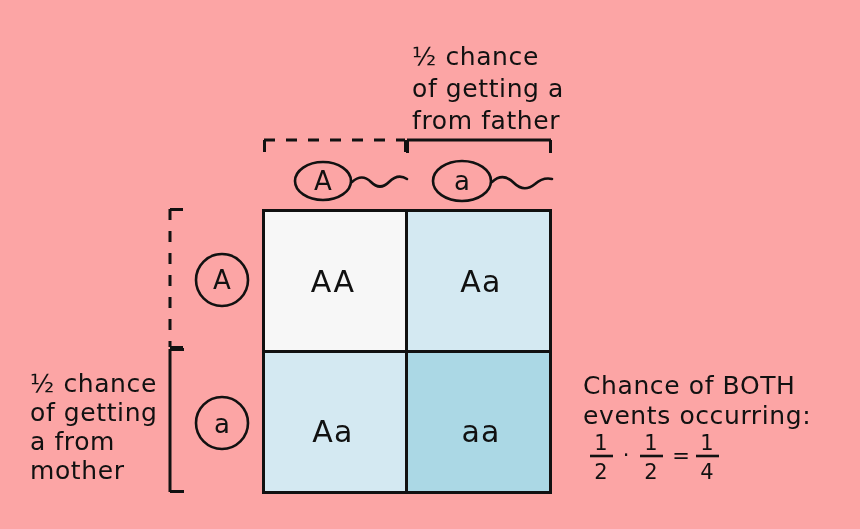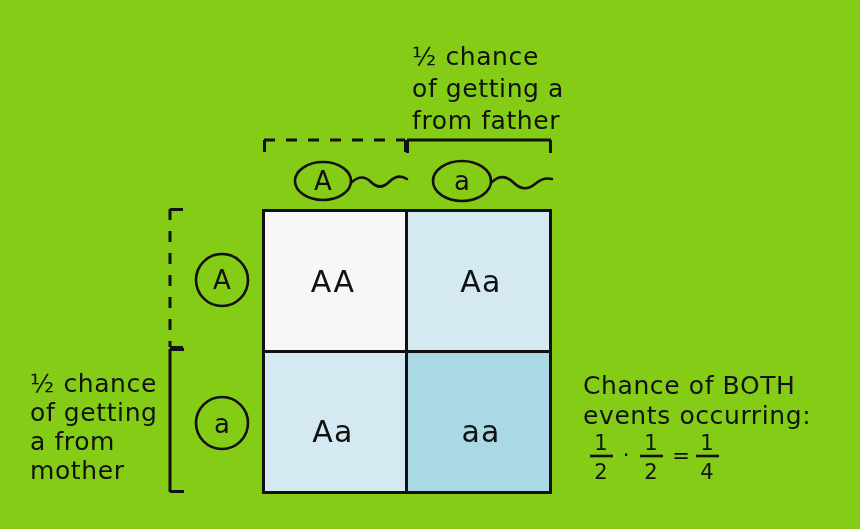--- a/index.html
+++ b/index.html
@@ -11,21 +11,21 @@
     width: 860px;
     height: 529px;
     background: #f7f7f7;
     font-family: "DejaVu Sans", sans-serif;
     overflow: hidden;
   }
   #stage {
     position: relative;
     width: 860px;
     height: 529px;
-    background: #84cc16;
+    background: #fca5a5;
   }
   #diagram-svg {
     position: absolute;
     left: 0;
     top: 0;
     width: 860px;
     height: 529px;
   }
   .hand {
     font-family: "DejaVu Sans", sans-serif;

